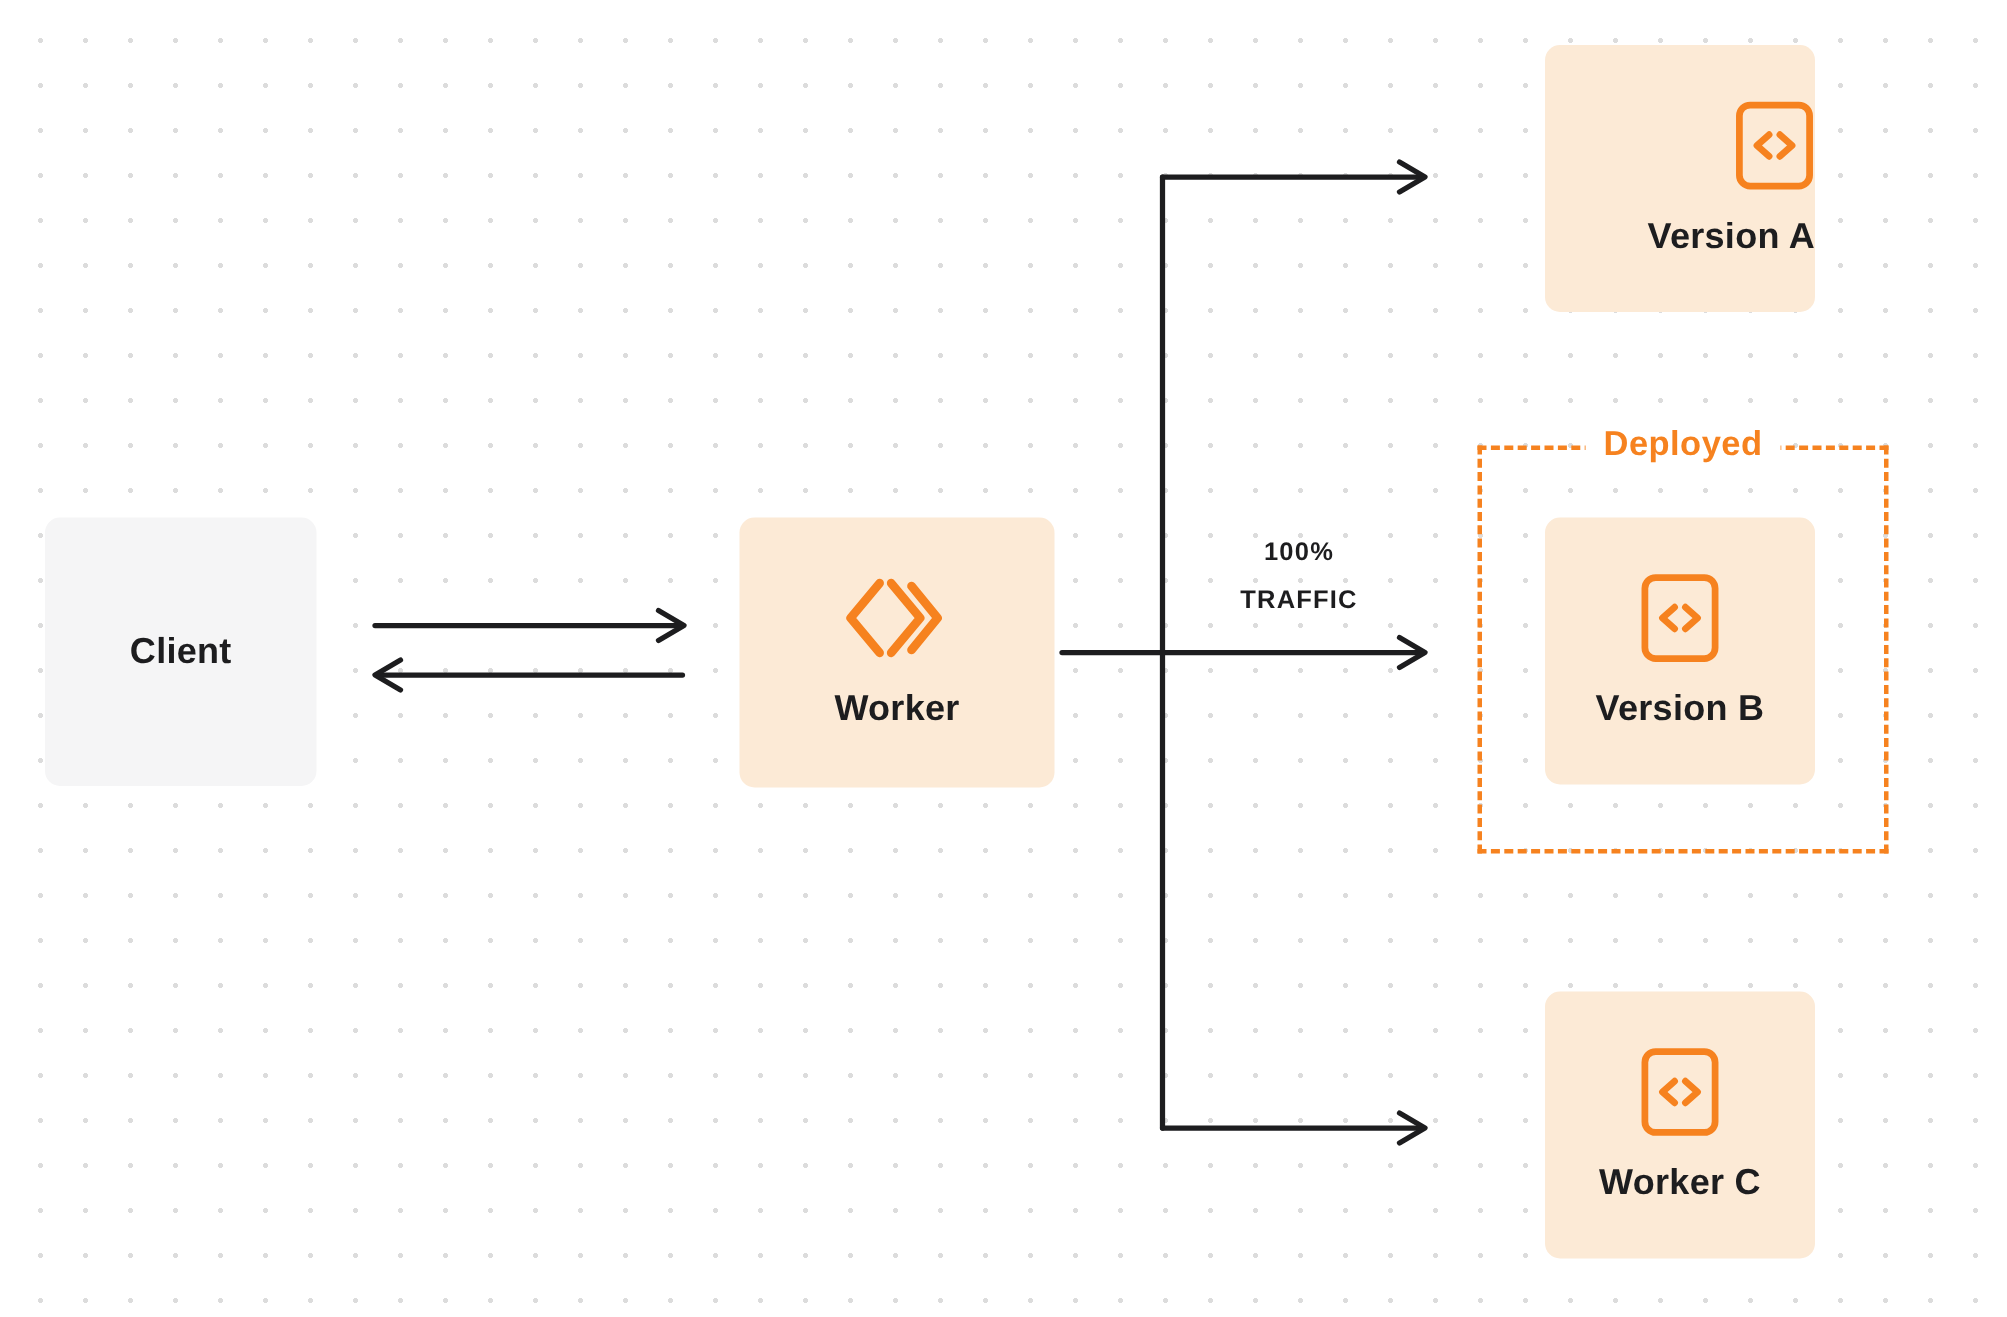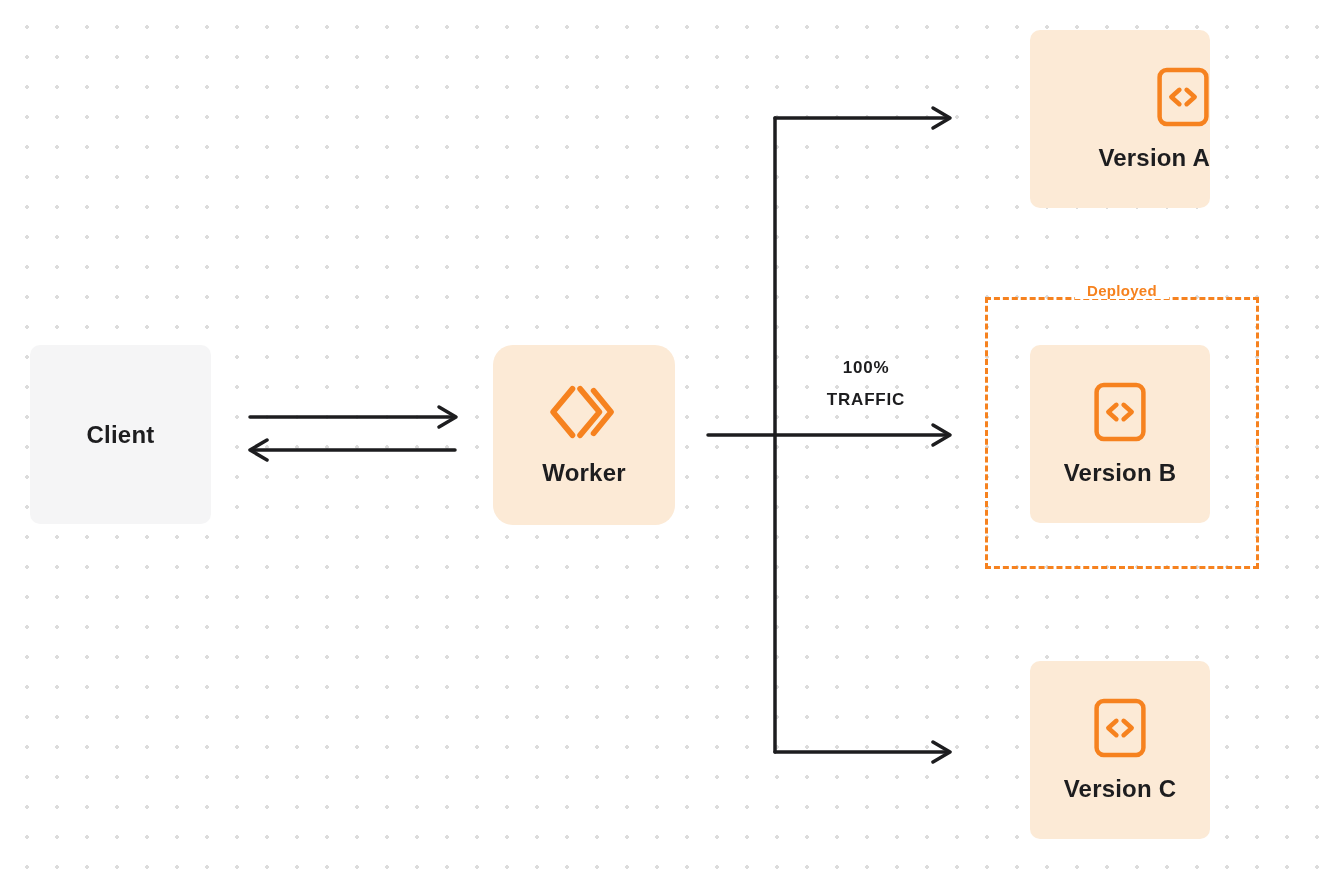--- a/index.html
+++ b/index.html
@@ -31,24 +31,23 @@
     color: var(--text);
     letter-spacing: 0.2px;
   }
   .client-node {
     left: 30px; top: 345px;
     width: 181px; height: 179px;
     background: var(--client_bg);
   }
   .worker-node {
     left: 493px; top: 345px;
-    width: 182px; height: 180px;
+    width: 210px; height: 180px;
     background: var(--cream);
     gap: 18px;
-    border-radius: 20px;
   }
   .version-node {
     width: 180px; height: 178px;
     left: 1030px;
     background: var(--cream);
     gap: 16px;
   }
   .version-a { top: 30px; align-items: flex-end; }
   .version-b { top: 345px; }
   .version-c { top: 661px; }
@@ -63,21 +62,21 @@
     border: 3px dashed var(--orange);
     box-sizing: border-box;
   }
   .deployed-label {
     position: absolute;
     left: 50%; top: -18px;
     transform: translateX(-50%);
     background: #ffffff;
     padding: 0 12px;
     color: var(--orange);
-    font-size: 15px;
+    font-size: 23px;
     font-weight: 700;
     white-space: nowrap;
     letter-spacing: 0.3px;
   }
 
   .connectors {
     position: absolute;
     left: 0; top: 0;
     pointer-events: none;
   }
@@ -173,16 +172,16 @@
   </div>
 
   <div class="node version-node version-c">
     <span class="icon-wrap">
       <svg width="54" height="62" viewBox="0 0 60 68">
         <rect class="stroke-orange" x="4" y="4" width="52" height="60" rx="8" stroke-width="5"></rect>
         <polyline class="stroke-orange" points="26,26 17,34 26,42" stroke-width="5" stroke-linecap="round" stroke-linejoin="round"></polyline>
         <polyline class="stroke-orange" points="34,26 43,34 34,42" stroke-width="5" stroke-linecap="round" stroke-linejoin="round"></polyline>
       </svg>
     </span>
-    <div class="label">Version C</div>
+    <div class="label">Worker C</div>
   </div>
 
 </div>
 
 </body></html>

